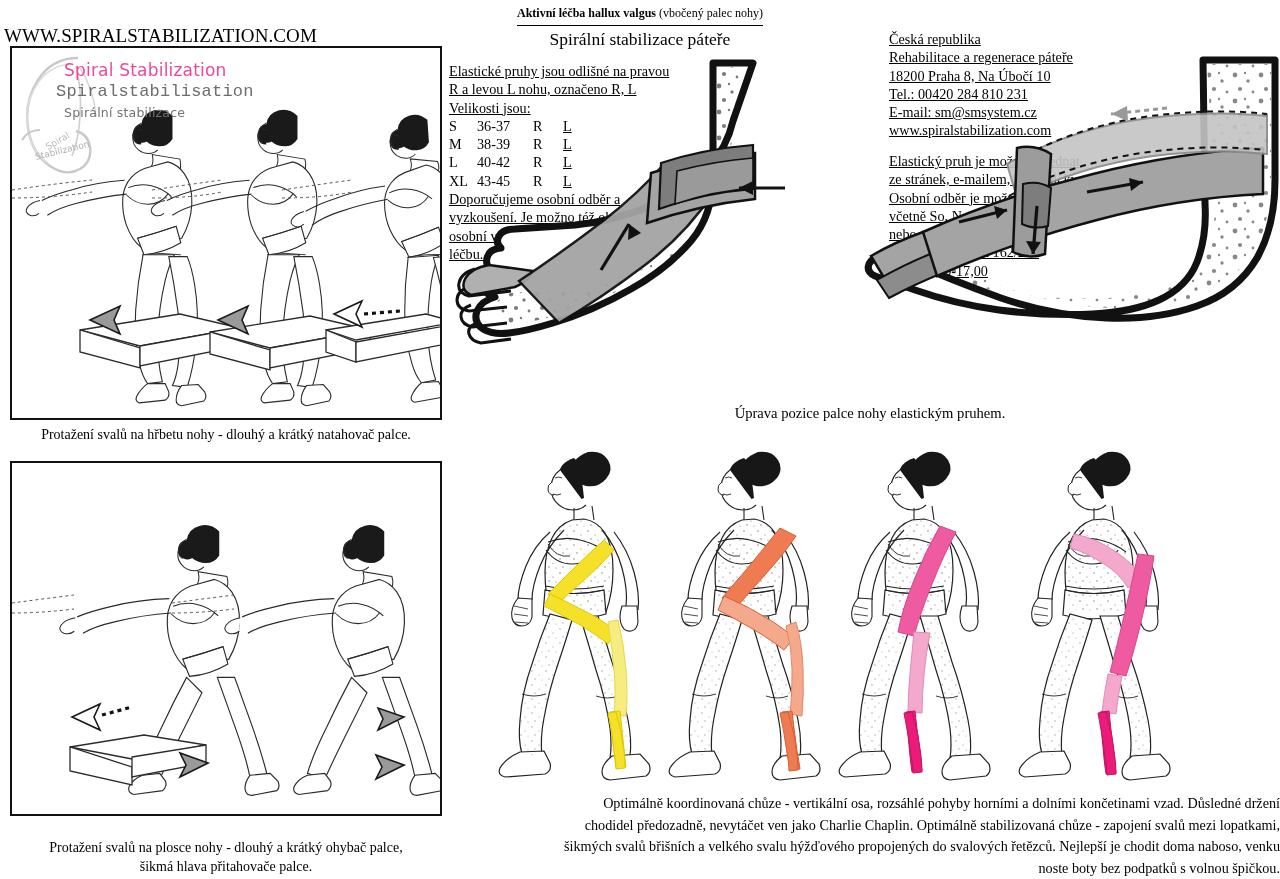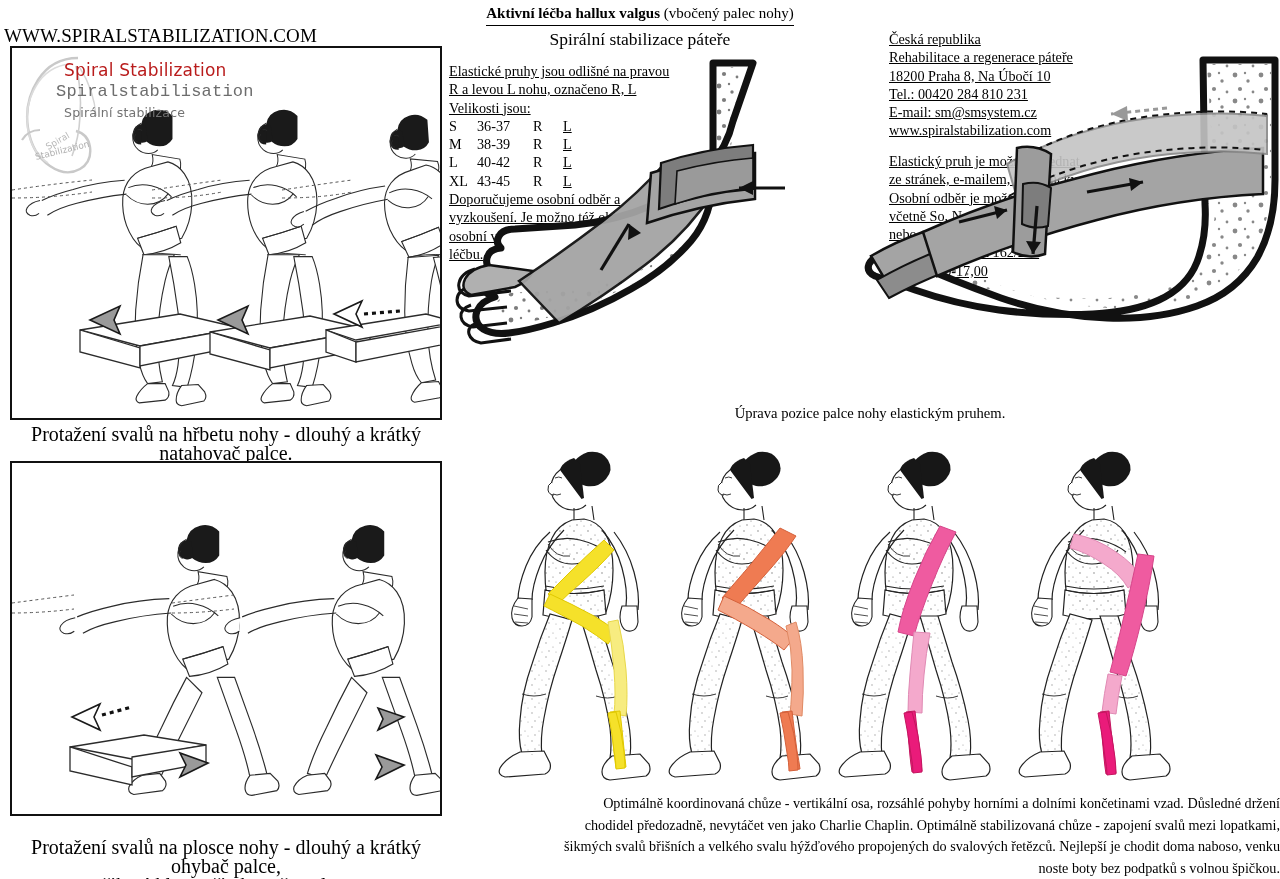--- a/index.html
+++ b/index.html
@@ -18,21 +18,21 @@
 
   
   .title-block {
     position: absolute;
     left: 400px;
     top: 2px;
     width: 480px;
     text-align: center;
   }
   .title-main {
-    font-size: 15px;
+    font-size: 12px;
     line-height: 22px;
     white-space: nowrap;
     border-bottom: 1.5px solid #000;
     display: inline-block;
     padding-bottom: 1px;
   }
   .title-main b { font-weight: bold; }
   .title-sub {
     font-size: 17.5px;
     line-height: 24px;
@@ -69,21 +69,21 @@
     border: 2.5px solid #111;
     background: #fff;
     box-sizing: border-box;
     overflow: hidden;
   }
   #panel-top { left: 10px; top: 46px; width: 432px; height: 374px; }
   #panel-bottom { left: 10px; top: 461px; width: 432px; height: 355px; }
 
   .caption {
     position: absolute;
-    font-size: 20px;
+    font-size: 14px;
     line-height: 19px;
     text-align: center;
   }
   #caption-top { left: 0px; top: 425px; width: 452px; }
   #caption-bottom { left: 0px; top: 838px; width: 452px; }
 
   #foot-caption {
     position: absolute;
     left: 660px; top: 405px; width: 420px;
     text-align: center;
@@ -104,21 +104,21 @@
   
   .logo-wrap {
     position: absolute;
     left: 16px; top: 52px;
     width: 250px; height: 125px;
     pointer-events: none;
   }
   .logo-text-1 {
     position: absolute; left: 46px; top: 8px;
     font-family: "DejaVu Sans", sans-serif;
-    font-size: 17px; color: #b91c1c; letter-spacing: .2px;
+    font-size: 17px; color: #ec4899; letter-spacing: .2px;
   }
   .logo-text-2 {
     position: absolute; left: 38px; top: 30px;
     font-family: Liberation Mono, monospace;
     font-size: 17px; color: #6d6d6d; letter-spacing: .2px;
   }
   .logo-text-3 {
     position: absolute; left: 46px; top: 53px;
     font-family: "DejaVu Sans", sans-serif;
     font-size: 12.5px; color: #737373; letter-spacing: .2px;

